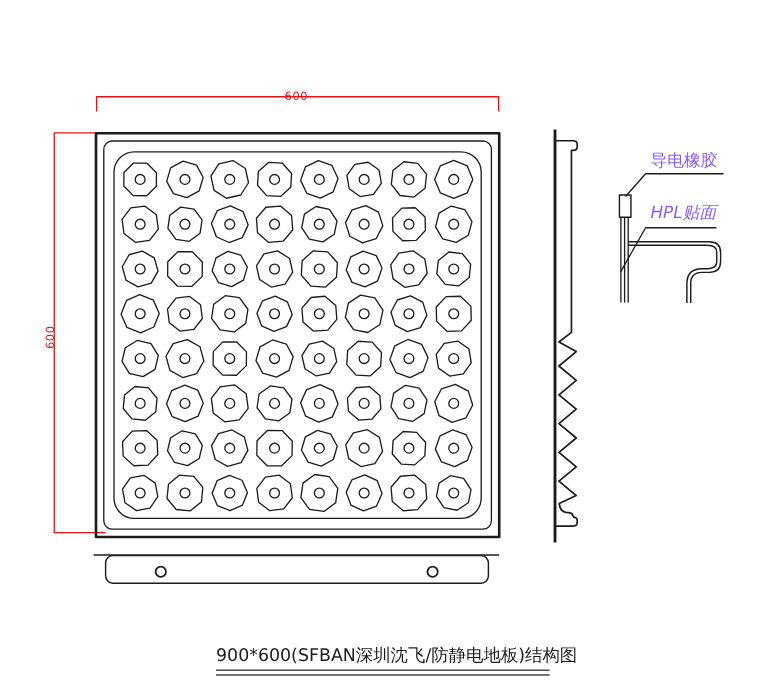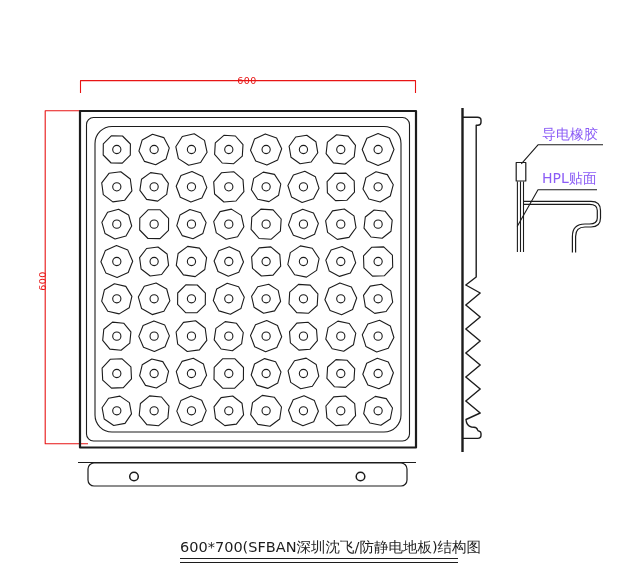--- a/index.html
+++ b/index.html
@@ -12,21 +12,21 @@
     position:absolute; font-size:9.5px; line-height:9.5px; letter-spacing:0.5px;
     white-space:nowrap; font-family:"DejaVu Sans", sans-serif;
   }
   .dim-top { left:247px; top:81px; transform:translate(-50%,-50%); }
   .dim-left { left:43px; top:281px; transform:translate(-50%,-50%) rotate(-90deg); }
   .callout {
     position:absolute; font-size:14px; line-height:15px; color:#8b5cf6;
     white-space:nowrap; font-family:"DejaVu Sans", sans-serif;
   }
   .callout-rubber { left:542px; top:127px; }
-  .callout-hpl    { left:542px; top:171px; }
+  .callout-hpl    { left:542px; top:171px;font-style:italic; }
   .caption {
     position:absolute; left:180px; top:539px; width:278px; text-align:center;
     font-size:14.5px; line-height:17px; color:#1c1c1c; white-space:nowrap;
     font-family:"DejaVu Sans", sans-serif;
   }
   .caption-underline {
     position:absolute; left:180px; top:558px; width:278px; height:3px;
     border-top:1px solid #1c1c1c; border-bottom:1px solid #1c1c1c;
   }
 </style>
@@ -325,15 +325,15 @@
         <path d="M597,189.8 H538 L517.2,226.5" stroke-width="1.1"></path>
       </g>
     </svg>
 
   <div class="dim dim-top" style="color: rgb(232, 20, 20);">600</div>
   <div class="dim dim-left" style="color: rgb(232, 20, 20);">600</div>
 
   <div class="callout callout-rubber">导电橡胶</div>
   <div class="callout callout-hpl">HPL贴面</div>
 
-  <div class="caption">600*700(SFBAN深圳沈飞/防静电地板)结构图</div>
+  <div class="caption">900*600(SFBAN深圳沈飞/防静电地板)结构图</div>
   <div class="caption-underline"></div>
 </div>
 
 </body></html>

